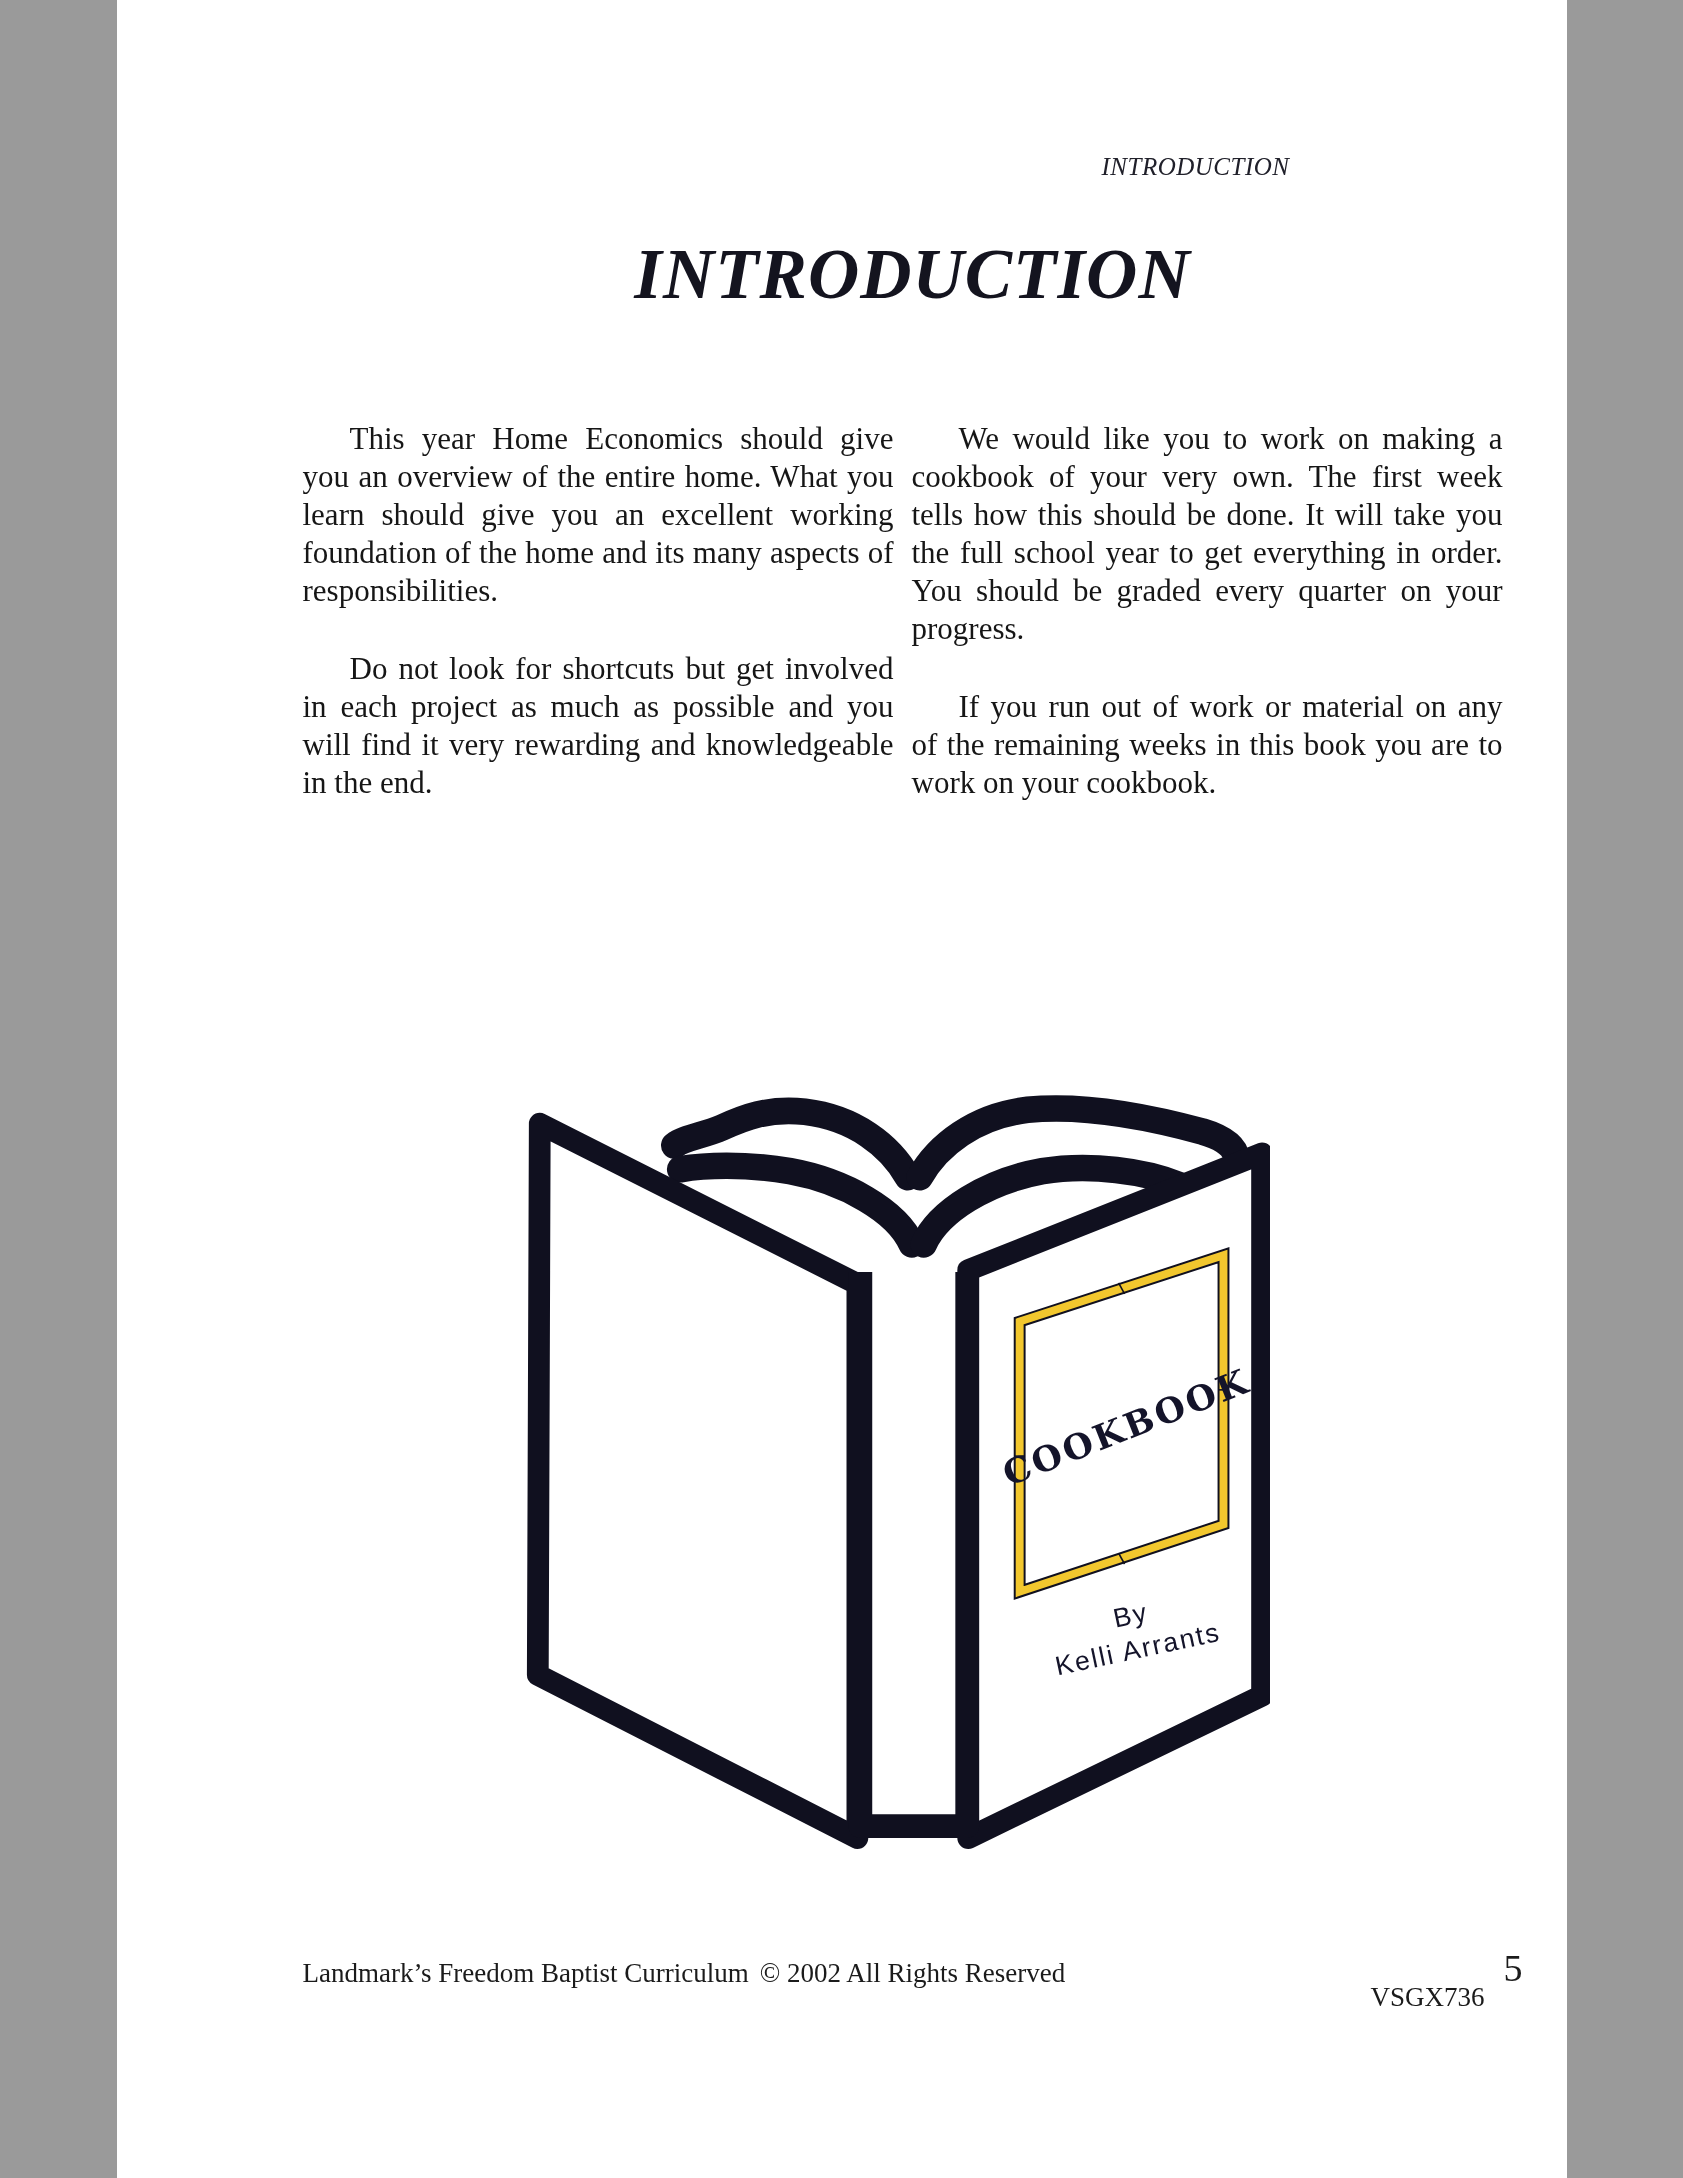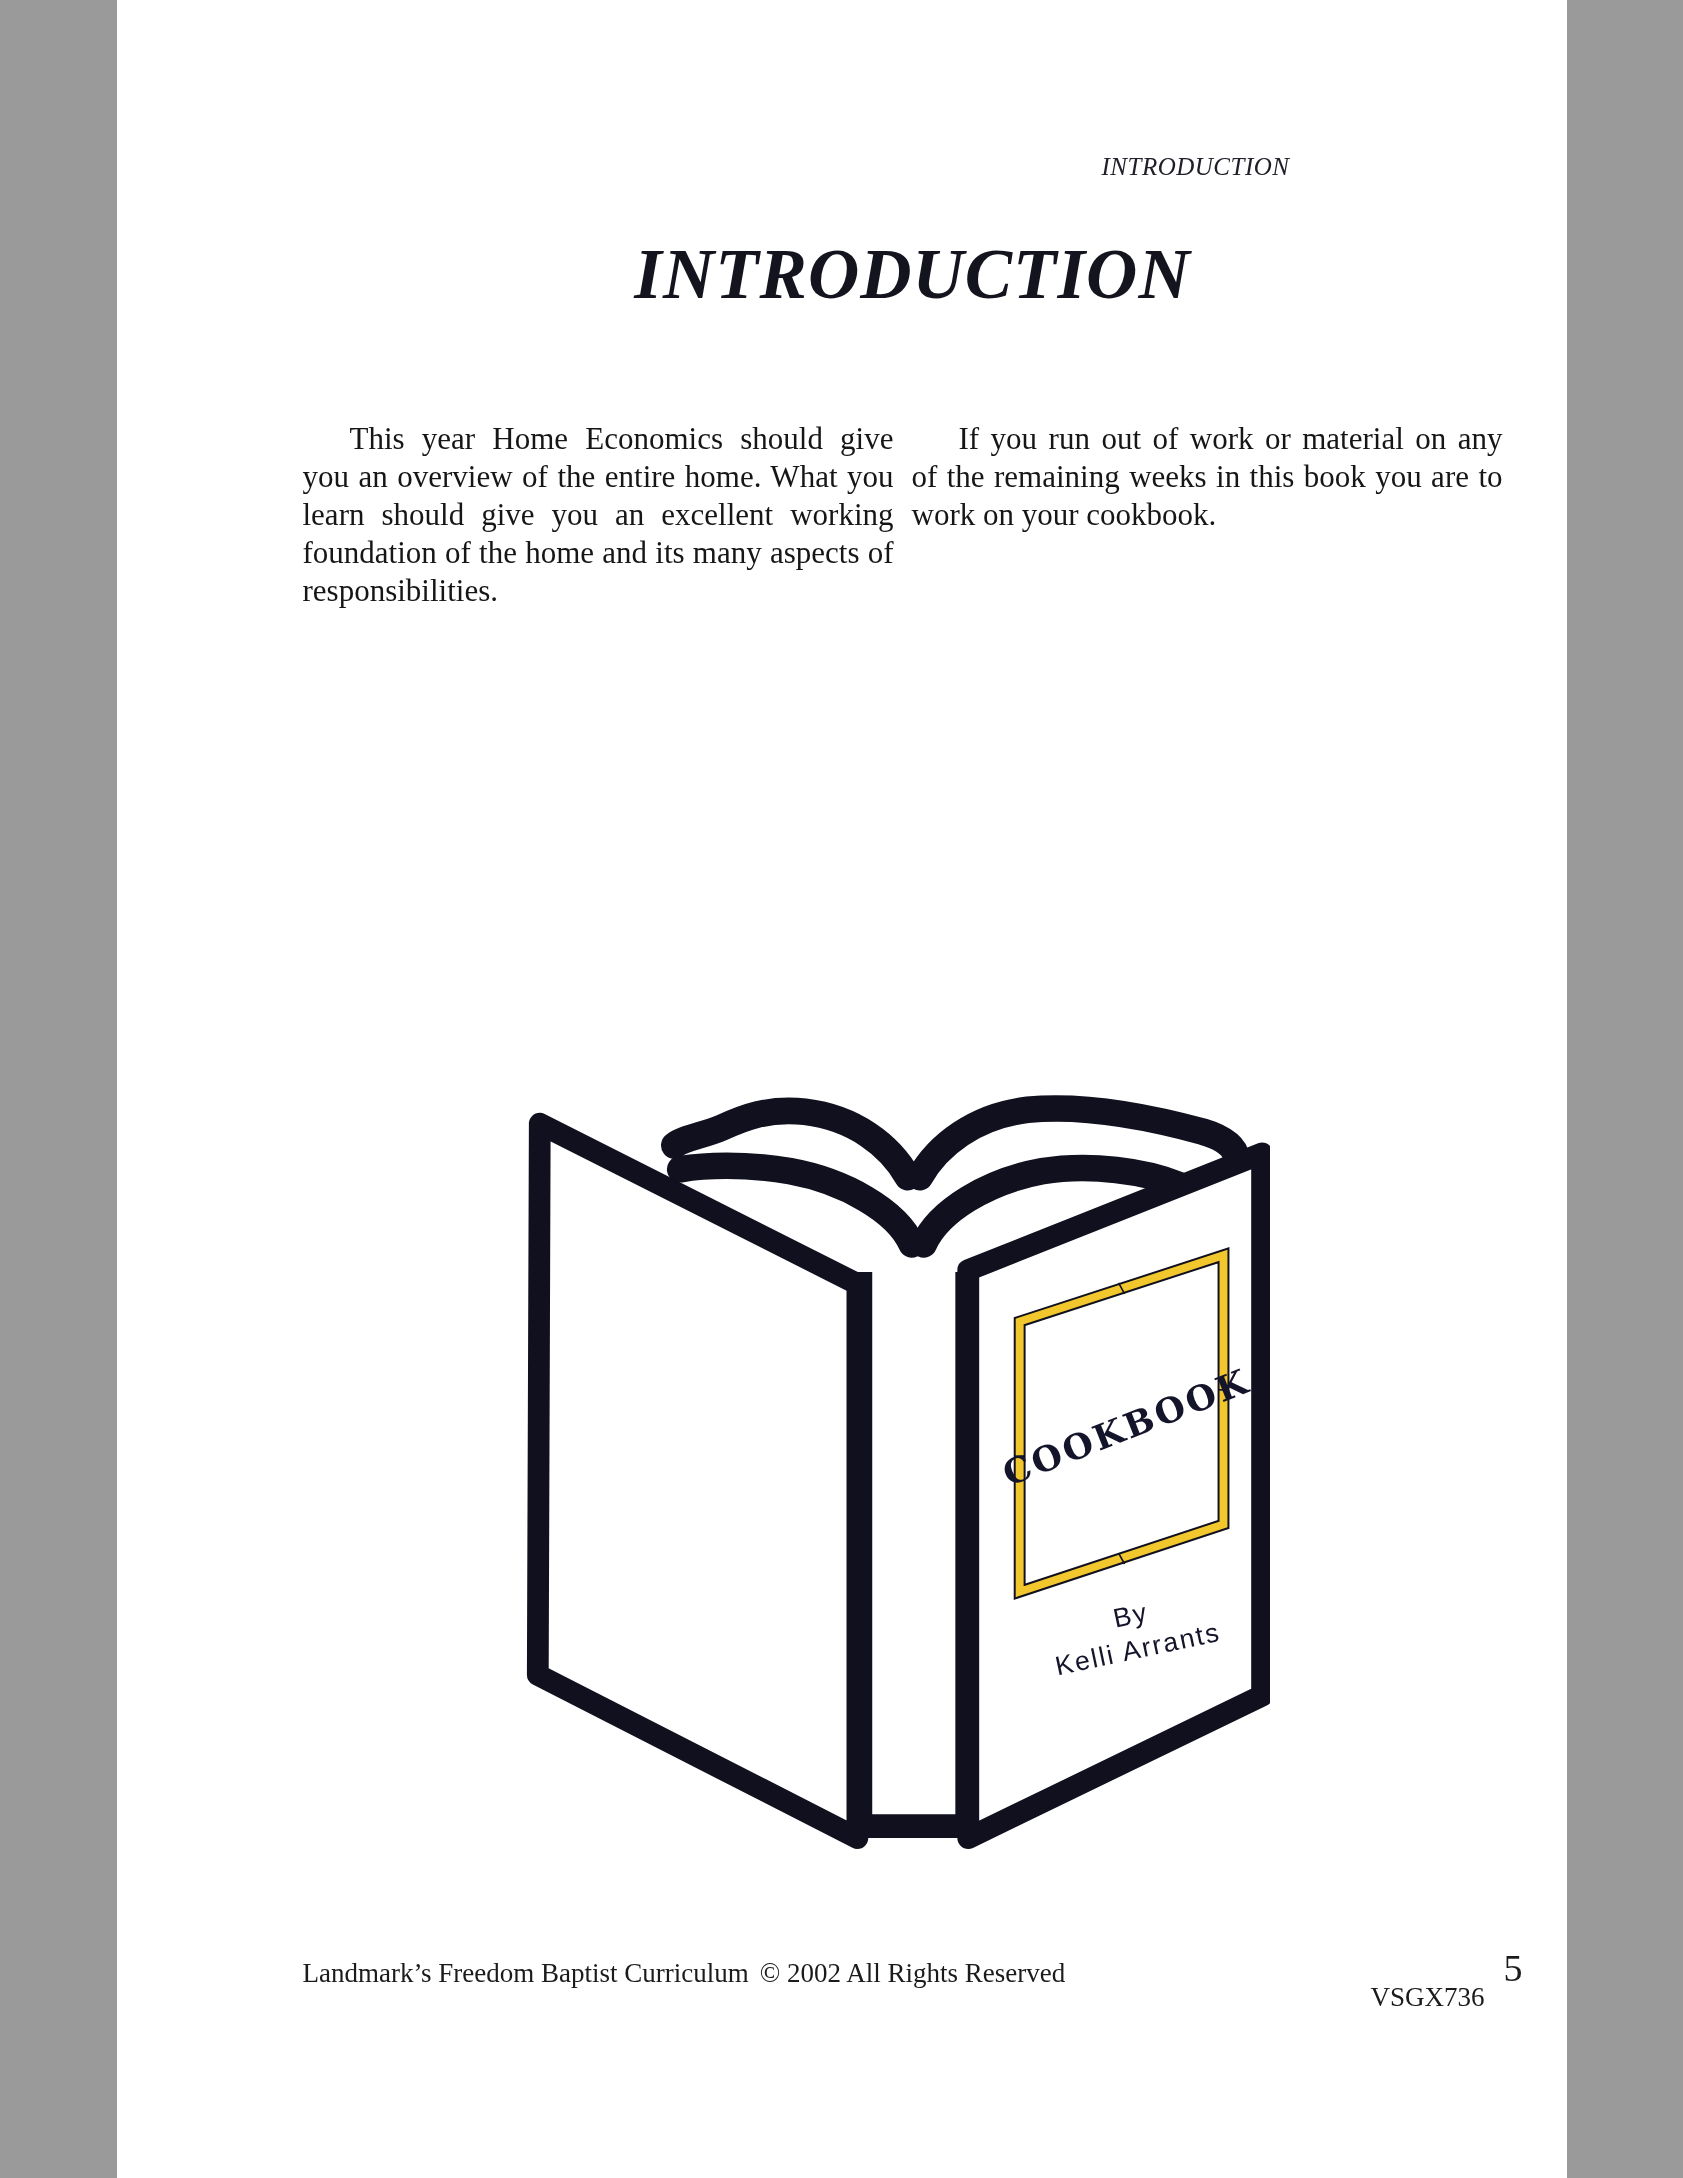--- a/index.html
+++ b/index.html
@@ -44,22 +44,24 @@
 
 <div class="page">
 
   <div class="runhead">INTRODUCTION</div>
 
   <div class="title">INTRODUCTION</div>
 
   <div class="columns">
     <div class="col">
       <p>This year Home Economics should give you an overview of the entire home.  What you learn should give you an excellent working foundation of the home and its many aspects of responsibilities.</p>
+      <p>Do not look for shortcuts but get involved in each project as much as possible and you will find it very rewarding and knowledgeable in the end.</p>
     </div>
     <div class="col">
+      <p>We would like you to work on making a cookbook of your very own.  The first week tells how this should be done.  It will take you the full school year to get everything in order.  You should be graded every quarter on your progress.</p>
       <p>If you run out of work or material on any of the remaining weeks in this book you are to work on your cookbook.</p>
     </div>
   </div>
 
   <svg class="book" viewBox="0 0 760 800" xmlns="http://www.w3.org/2000/svg">
 
     <g fill="none" stroke="#10101f" stroke-width="27" stroke-linecap="round" stroke-linejoin="round">
       <path d="M 394 104 C 376 72 340 44 290 38 C 252 34 228 44 206 54 C 188 62 168 64 158 72"></path>
       <path d="M 398 172 C 383 138 330 108 275 98 C 228 90 188 92 164 96"></path>
       <path d="M 406 104 C 424 72 462 42 515 36 C 575 30 648 46 692 58 C 712 64 724 72 726 84"></path>

